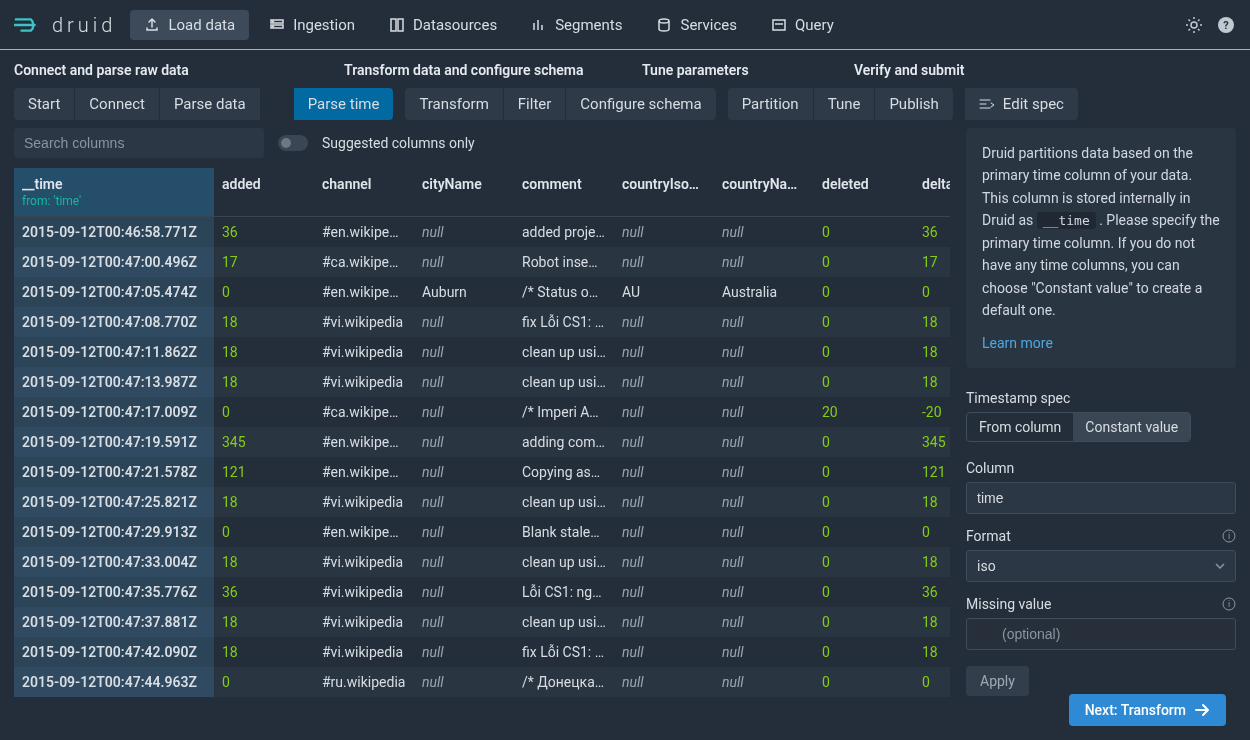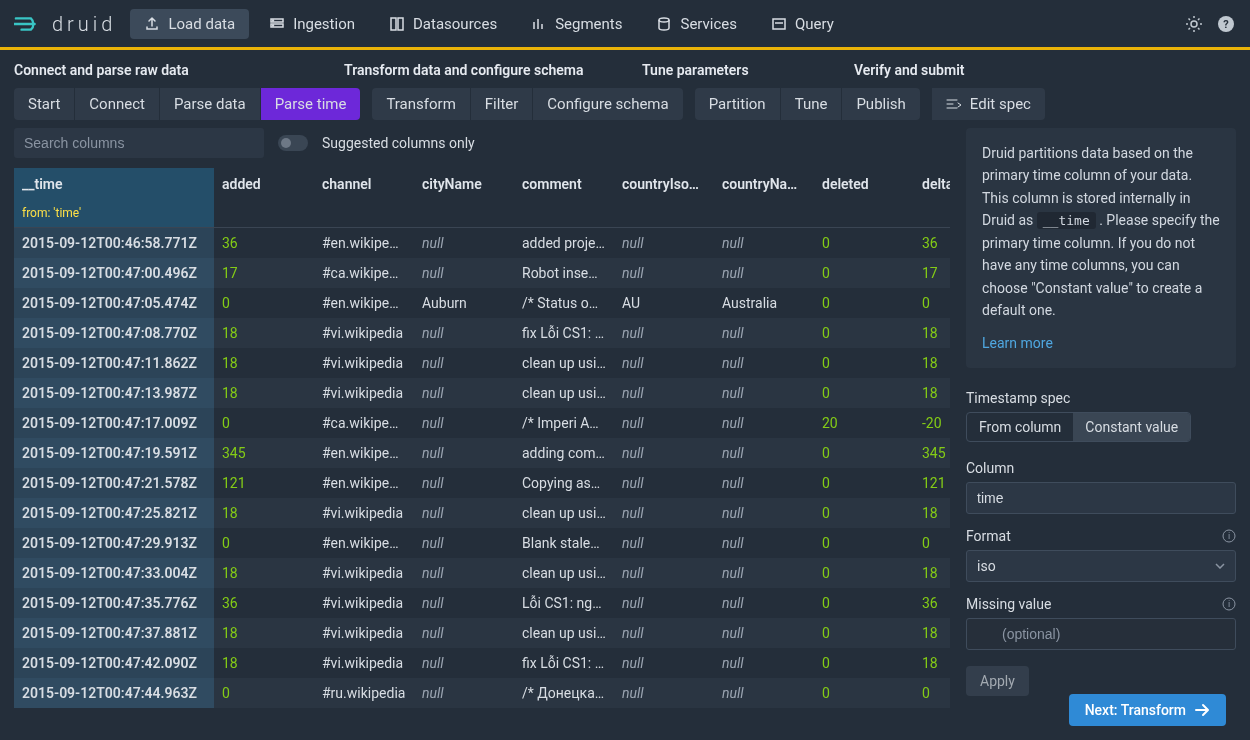--- a/index.html
+++ b/index.html
@@ -13,21 +13,21 @@
     overflow: hidden;
     display: flex;
     flex-direction: column;
   }
   
   .header {
     display: flex;
     align-items: center;
     height: 50px;
     padding: 0 14px;
-    border-bottom: 3px solid #eab308;
+    border-bottom: 1px solid #eab308;
   }
   .logo {
     display: flex;
     align-items: center;
     gap: 8px;
     font-size: 20px;
     font-weight: 300;
     letter-spacing: 4px;
     color: #d8dde3;
     margin-right: 14px;
@@ -57,21 +57,21 @@
   .step-cluster { display: flex; gap: 1px; }
   .step {
     padding: 7px 14px;
     background: #2f3a48;
     color: #d8dde3;
     cursor: pointer;
     font-size: 15px;
   }
   .step-cluster .step:first-child { border-radius: 4px 0 0 4px; }
   .step-cluster .step:last-child  { border-radius: 0 4px 4px 0; }
-  .step.active { background: #6d28d9; }
+  .step.active { background: #0369a1; margin-left: 33px; }
   .step.edit-spec { display: flex; align-items: center; gap: 8px; }
   .step.edit-spec svg { width: 16px; height: 14px; stroke: #d8dde3; fill: none; }
   
   .content {
     display: flex;
     flex: 1;
     min-height: 0;
     padding: 0 14px 14px 14px;
     gap: 16px;
   }
@@ -120,21 +120,21 @@
     font-weight: 600;
     border-bottom: 1px solid #3a4553;
     color: #e0e5eb;
     height: 48px;
     vertical-align: top;
     padding-top: 8px;
   }
   th.time-col {
     background: #244e69;
   }
-  th.time-col .sub { font-size: 12px; font-weight: 400; color: #fde047; margin-top: 14px; }
+  th.time-col .sub { font-size: 12px; font-weight: 400; color: #14b8a6; margin-top: 2px; }
   tbody tr:nth-child(odd)  { background: #242e3a; }
   tbody tr:nth-child(even) { background: #2a3542; }
   tbody td:first-child { background: #2c4458; font-weight: 600; }
   tbody tr:nth-child(even) td:first-child { background: #304b61; font-weight: 600; }
   td { color: #d8dde3; }
   td .null { font-style: italic; color: #9ba5b2; }
   td.num { text-align: left; color: #84cc16; }
   td .ellips { letter-spacing: 1px; }
   
   .info-box {

